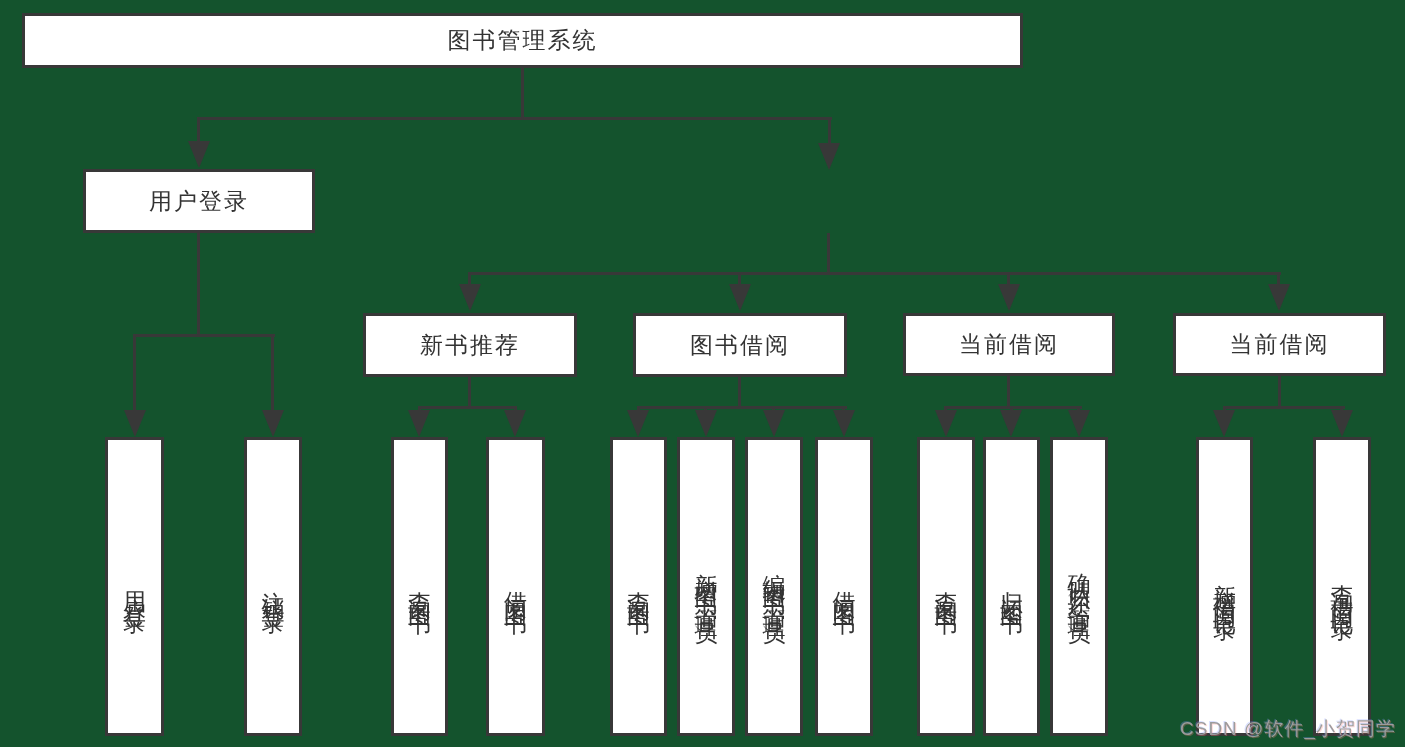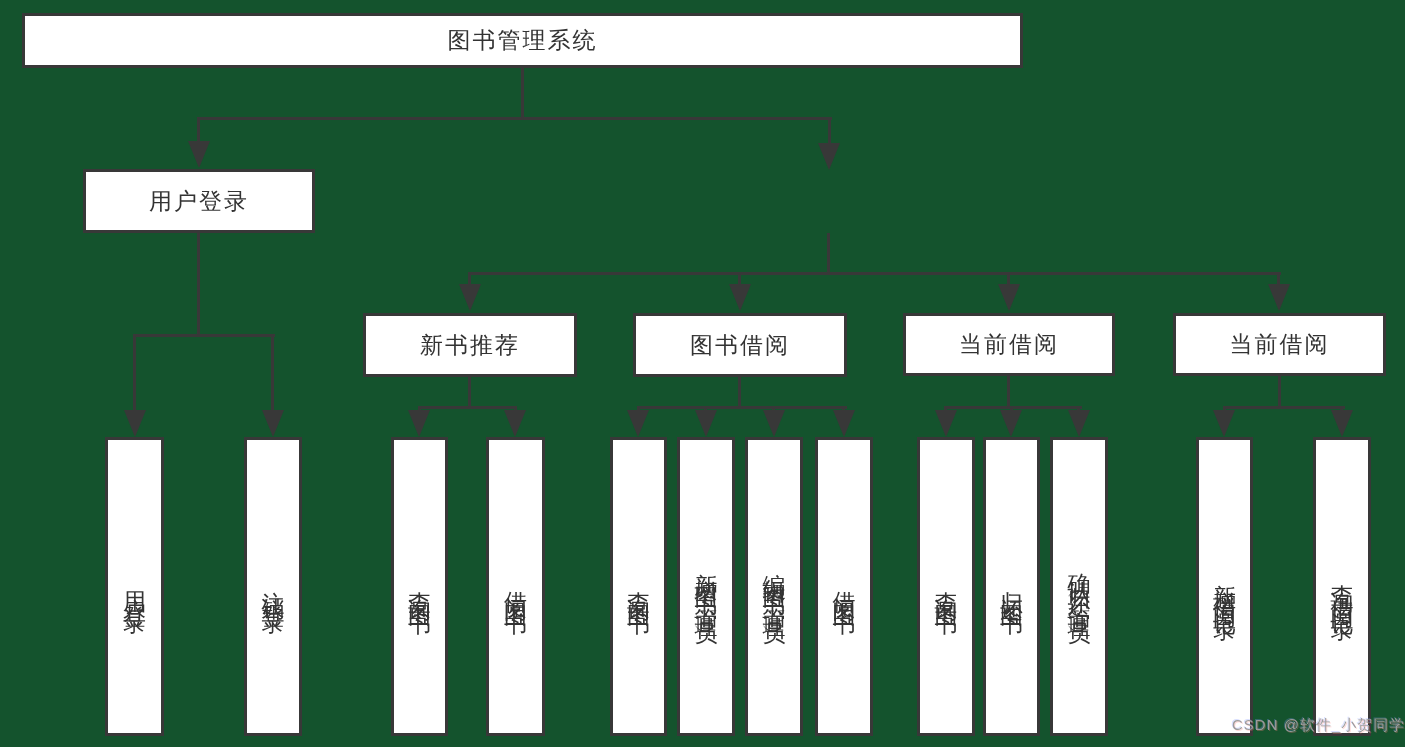--- a/index.html
+++ b/index.html
@@ -46,22 +46,22 @@
   
   .ar{
     position:absolute;
     width:0;height:0;
     border-left:11px solid transparent;
     border-right:11px solid transparent;
     border-top:27px solid #383838;
   }
   .watermark{
     position:absolute;
-    left:1232px;top:716px;
-    font-size:15px;
+    left:1180px;top:716px;
+    font-size:19px;
     color:#9c9c9c;
     letter-spacing:1px;
     white-space:nowrap;
     text-shadow:1px 1px 0 rgba(255,130,130,.30), -1px -1px 0 rgba(130,150,255,.30);
     z-index:5;
   }
 </style>
 </head>
 <body>
 

